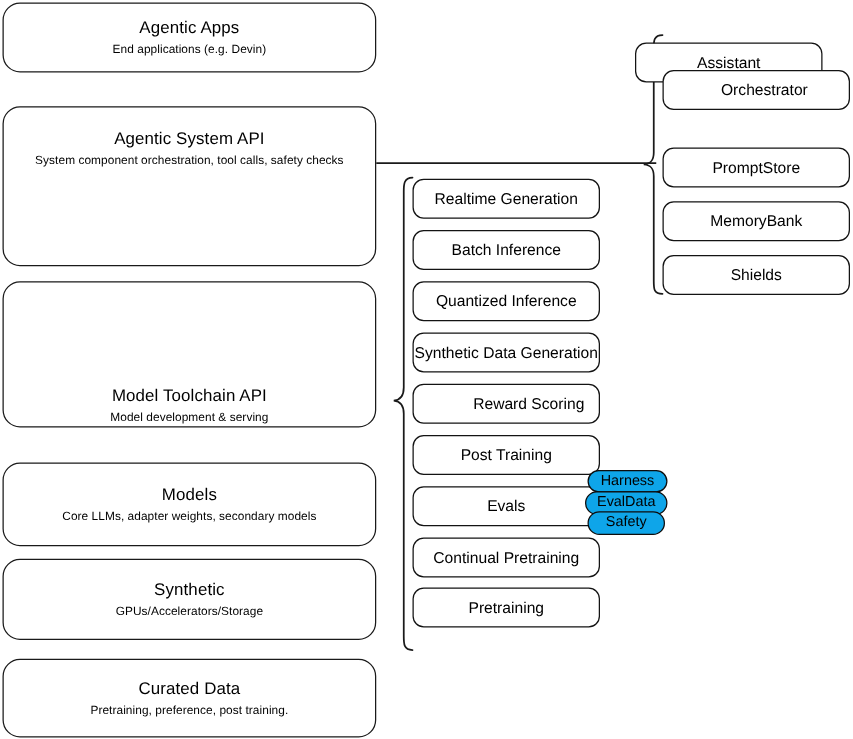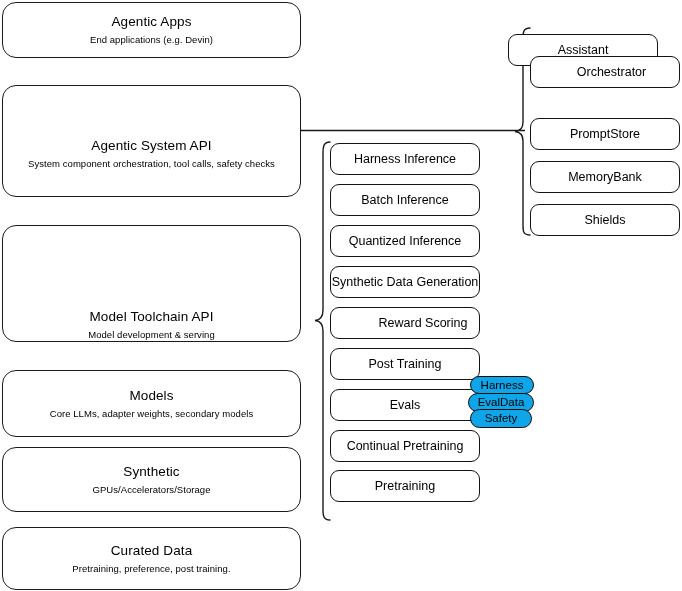--- a/index.html
+++ b/index.html
@@ -89,21 +89,21 @@
 </head>
 <body>
 
 <div id="canvas">
 
   <div class="box layer" style="top:2px;height:56px;text-align:right;">
     <div class="title">Agentic Apps</div>
     <div class="subtitle">End applications (e.g. Devin)</div>
   </div>
 
-  <div class="box layer" style="top:85px;height:112px;justify-content:flex-start;padding-top:52px;">
+  <div class="box layer" style="top:85px;height:128px;justify-content:flex-start;padding-top:17px;">
     <div class="title">Agentic System API</div>
     <div class="subtitle">System component orchestration, tool calls, safety checks</div>
   </div>
 
   <div class="box layer" style="top:225px;height:117px;justify-content:flex-end;padding-top:44px;">
     <div class="title">Model Toolchain API</div>
     <div class="subtitle">Model development &amp; serving</div>
   </div>
 
   <div class="box layer" style="top:370px;height:67px;">
@@ -127,21 +127,21 @@
     </svg>
   </div>
 
   <div class="brace" style="left:310px;top:140px;width:24px;height:382px;">
     <svg width="24" height="382" viewBox="0 0 24 382" fill="none">
       <path d="M20 2 C13 2 13 8 13 13 L13 170 C13 176 11 180 5 180.5 C11 181 13 185 13 191 L13 369 C13 375 13 380 20 380" stroke="#1a1a1a" stroke-width="1.4" fill="none" stroke-linecap="round"></path>
     </svg>
   </div>
 
   <div class="box item" style="left:330px;top:143px;">
-    <span>Harness Inference</span>
+    <span>Realtime Generation</span>
   </div>
   <div class="box item" style="left:330px;top:184px;">
     <span>Batch Inference</span>
   </div>
   <div class="box item" style="left:330px;top:225px;">
     <span>Quantized Inference</span>
   </div>
   <div class="box item" style="left:330px;top:266px;">
     <span>Synthetic Data Generation</span>
   </div>

